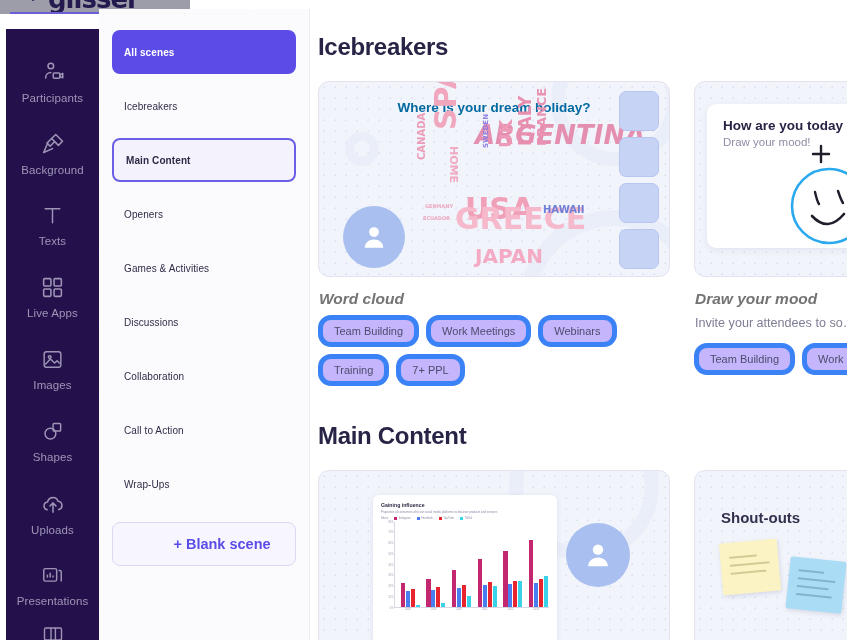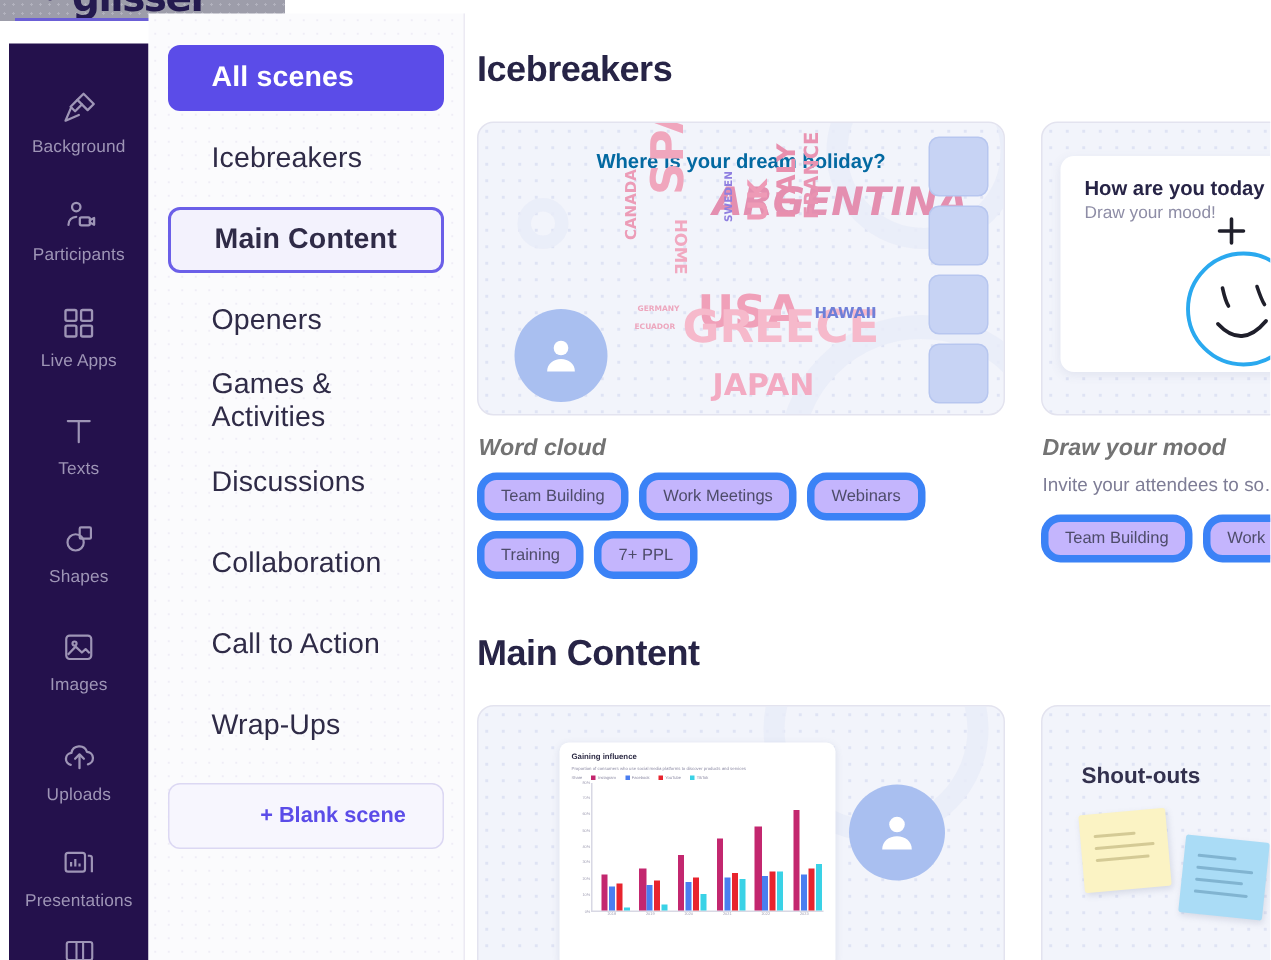--- a/index.html
+++ b/index.html
@@ -73,22 +73,22 @@
   .scenelist::before {
     content: ""; position: absolute; inset: 0;
     background-image: radial-gradient(#efedf6 0.8px, transparent 0.8px);
     background-size: 9px 9px;
     pointer-events: none;
   }
   .scene-item {
     position: relative;
     height: 44px; border-radius: 8px;
     display: flex; align-items: center;
-    padding-left: 29px; margin-bottom: 10px;
-    font-size: 19px; color: #2f2b47; font-weight: 500;
+    padding-left: 12px; margin-bottom: 10px;
+    font-size: 10px; color: #2f2b47; font-weight: 500;
     cursor: pointer; letter-spacing: .1px;
   }
   .scene-item.active {
     background: #5b4ce8; color: #ffffff; font-weight: 600;
   }
   .scene-item.selected {
     border: 2px solid #6b5fe8;
     background: #f3f2fd;
     font-weight: 600;
   }
@@ -230,81 +230,81 @@
     <div class="topbar-item" style="left:185px">Add or Remove</div>
     <div class="topbar-item" style="left:320px">Media</div>
     <div class="topbar-underline"></div>
   </div>
 
   <div class="rail">
 
     <div class="rail-item">
       <span>
         <svg width="26" height="26" viewBox="0 0 24 24" fill="none" stroke="#9e95b6" stroke-width="1.4" stroke-linecap="round" stroke-linejoin="round">
-          <path d="M14.5 3.2 L20.8 9.5 L17 13.3 L10.7 7z"></path>
-          <path d="M10.7 7 L6.5 11.2 L9.3 14 L13.5 9.8"></path>
-          <path d="M6.9 11.6 L3.4 19.8 L11.6 16.3"></path>
-        </svg>
-      </span>
-      <span class="rail-label">Background</span>
-    </div>
-
-    <div class="rail-item">
-      <span>
-        <svg width="26" height="26" viewBox="0 0 24 24" fill="none" stroke="#9e95b6" stroke-width="1.4" stroke-linecap="round" stroke-linejoin="round">
           <circle cx="10" cy="6.5" r="2.6"></circle>
           <path d="M5.2 17.5c0-3 2.2-5 4.8-5"></path>
           <rect x="12.2" y="12.9" width="6.2" height="4.8" rx="1"></rect>
           <path d="M18.4 14.6 L21 13.2 L21 17.4 L18.4 16z"></path>
         </svg>
       </span>
       <span class="rail-label">Participants</span>
+    </div>
+
+    <div class="rail-item">
+      <span>
+        <svg width="26" height="26" viewBox="0 0 24 24" fill="none" stroke="#9e95b6" stroke-width="1.4" stroke-linecap="round" stroke-linejoin="round">
+          <path d="M14.5 3.2 L20.8 9.5 L17 13.3 L10.7 7z"></path>
+          <path d="M10.7 7 L6.5 11.2 L9.3 14 L13.5 9.8"></path>
+          <path d="M6.9 11.6 L3.4 19.8 L11.6 16.3"></path>
+        </svg>
+      </span>
+      <span class="rail-label">Background</span>
+    </div>
+
+    <div class="rail-item">
+      <span>
+        <svg width="25" height="25" viewBox="0 0 24 24" fill="none" stroke="#9e95b6" stroke-width="1.4" stroke-linecap="round">
+          <path d="M5 5.5 H19"></path>
+            <path d="M12 5.5 V19"></path>
+        </svg>
+      </span>
+      <span class="rail-label">Texts</span>
     </div>
 
     <div class="rail-item">
       <span>
         <svg width="25" height="25" viewBox="0 0 24 24" fill="none" stroke="#9e95b6" stroke-width="1.5">
           <rect x="3.5" y="3.5" width="7" height="7" rx="1"></rect>
           <rect x="13.5" y="3.5" width="7" height="7" rx="1"></rect>
           <rect x="3.5" y="13.5" width="7" height="7" rx="1"></rect>
           <rect x="13.5" y="13.5" width="7" height="7" rx="1"></rect>
         </svg>
       </span>
       <span class="rail-label">Live Apps</span>
     </div>
 
     <div class="rail-item">
       <span>
-        <svg width="25" height="25" viewBox="0 0 24 24" fill="none" stroke="#9e95b6" stroke-width="1.4" stroke-linecap="round">
-          <path d="M5 5.5 H19"></path>
-            <path d="M12 5.5 V19"></path>
-        </svg>
-      </span>
-      <span class="rail-label">Texts</span>
-    </div>
-
-    <div class="rail-item">
-      <span>
-        <svg width="25" height="25" viewBox="0 0 24 24" fill="none" stroke="#9e95b6" stroke-width="1.4">
-          <circle cx="10" cy="14" r="5.2"></circle>
-          <rect x="12.6" y="4.4" width="7.2" height="7.2" rx=".8"></rect>
-        </svg>
-      </span>
-      <span class="rail-label">Shapes</span>
-    </div>
-
-    <div class="rail-item">
-      <span>
         <svg width="25" height="25" viewBox="0 0 24 24" fill="none" stroke="#9e95b6" stroke-width="1.4" stroke-linejoin="round">
           <rect x="4" y="4.5" width="16" height="15" rx="2.2"></rect>
           <circle cx="9.3" cy="9.6" r="1.3"></circle>
           <path d="M5 16.8 L10 11.6 L14 15.4 L16.4 13.2 L19 15.8"></path>
         </svg>
       </span>
       <span class="rail-label">Images</span>
+    </div>
+
+    <div class="rail-item">
+      <span>
+        <svg width="25" height="25" viewBox="0 0 24 24" fill="none" stroke="#9e95b6" stroke-width="1.4">
+          <circle cx="10" cy="14" r="5.2"></circle>
+          <rect x="12.6" y="4.4" width="7.2" height="7.2" rx=".8"></rect>
+        </svg>
+      </span>
+      <span class="rail-label">Shapes</span>
     </div>
 
     <div class="rail-item">
       <span>
         <svg width="26" height="26" viewBox="0 0 24 24" fill="none" stroke="#9e95b6" stroke-width="1.4" stroke-linecap="round" stroke-linejoin="round">
           <path d="M6.6 17.4a3.7 3.7 0 0 1 .4-7.3 5 5 0 0 1 9.6-.7 3.9 3.9 0 0 1 .6 7.7"></path>
           <path d="M12 19.5 V11.3"></path>
             <path d="M9.3 13.7 L12 11 L14.7 13.7"></path>
         </svg>
       </span>

